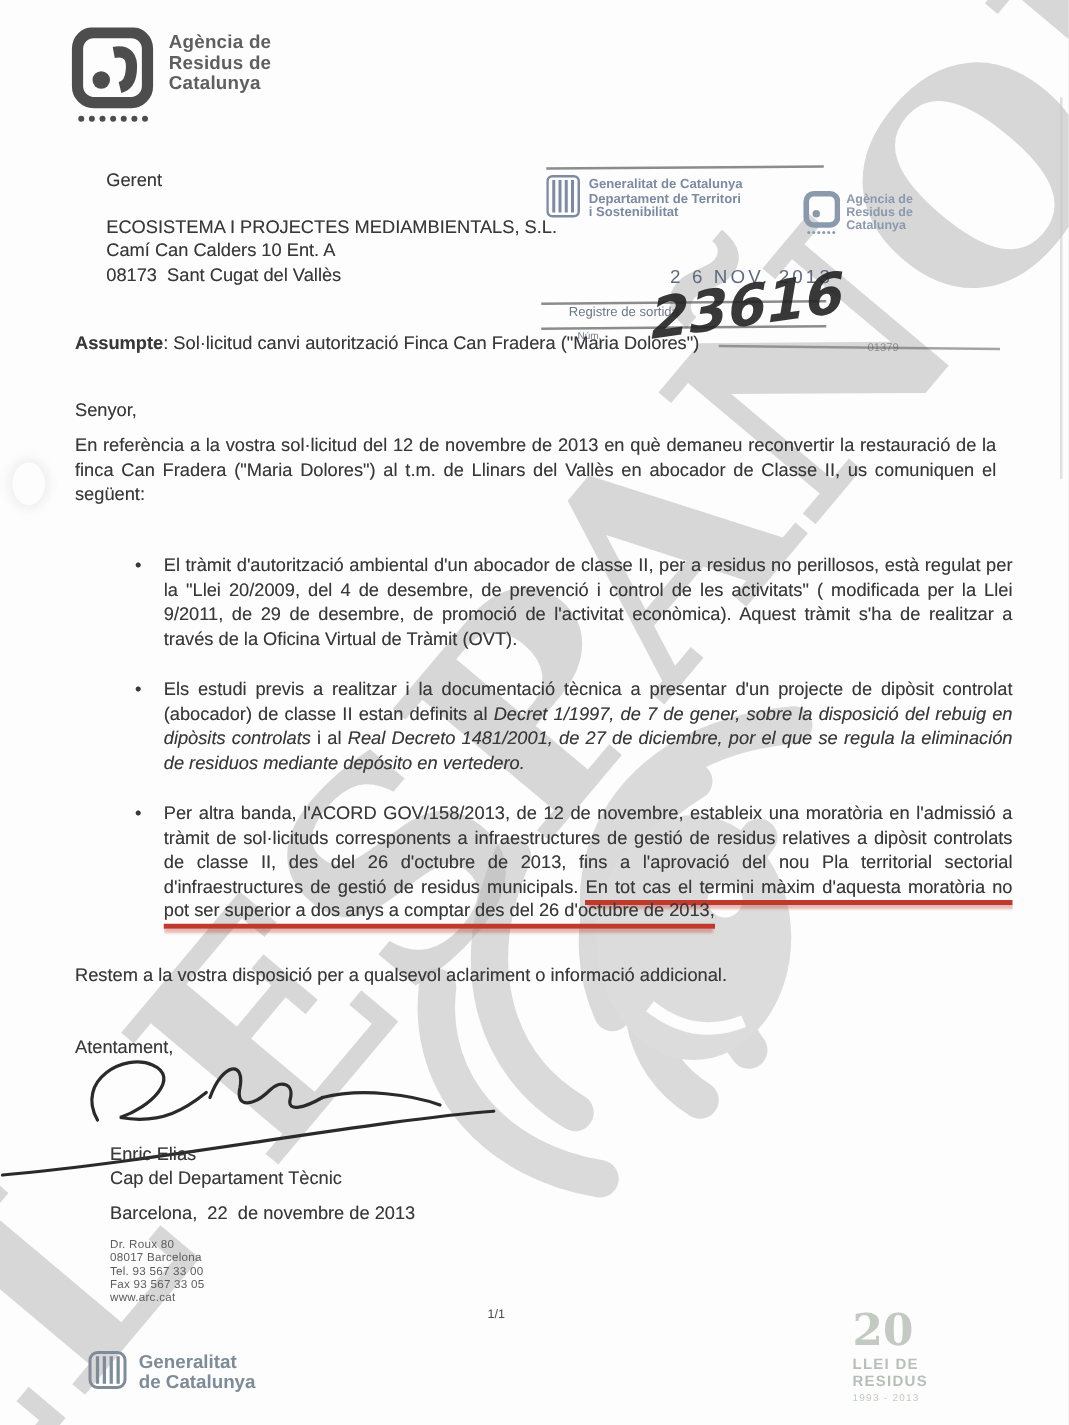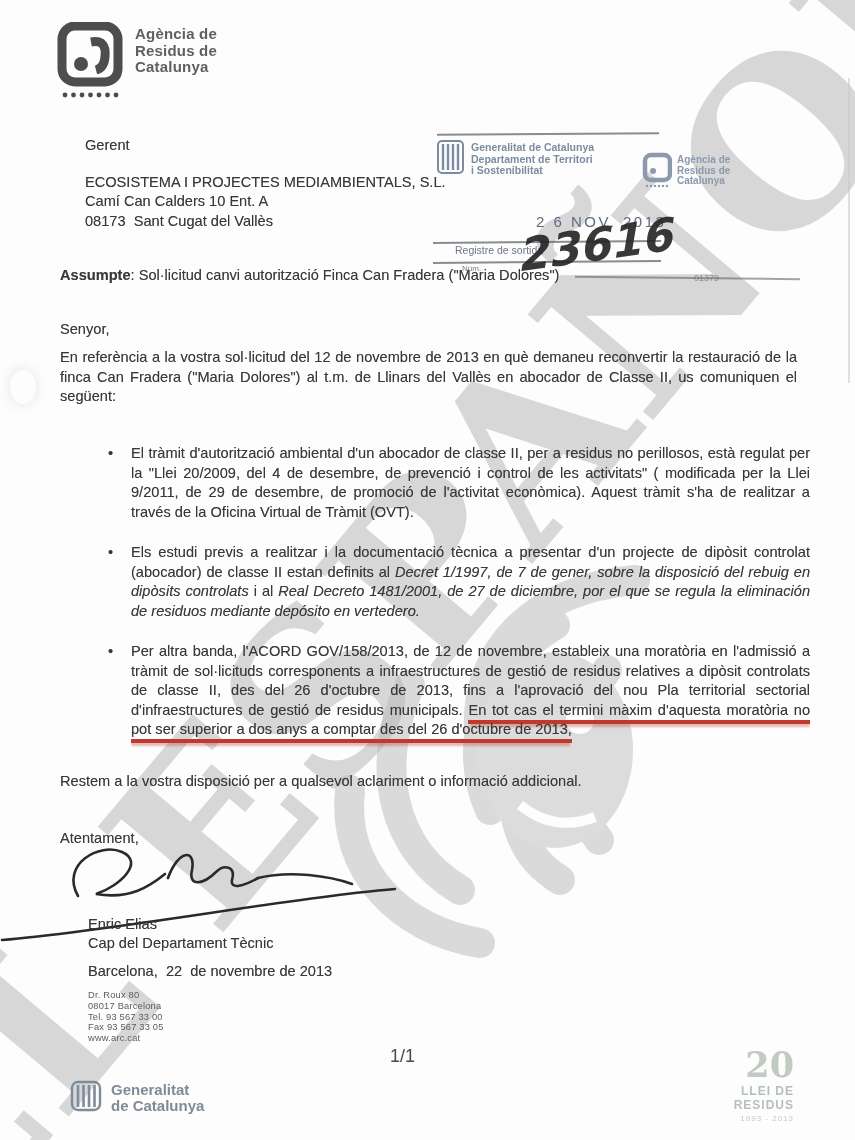--- a/index.html
+++ b/index.html
@@ -57,24 +57,24 @@
   .redline{border-bottom:4px solid #bf3a2c;padding-bottom:2px;box-shadow:0 5px 2px -2px rgba(191,58,44,.35);}
   .closing{left:60px;top:772px;width:737px;}
   .signoff{left:60px;top:829px;}
   .signature-svg{left:0px;top:834px;}
   .signer-name{left:88px;top:915px;}
   .signer-title{left:88px;top:934px;}
   .dateline{left:88px;top:962px;}
 
   
   .addr{left:88px;top:990px;font-size:9.3px;line-height:10.8px;color:#5c5c5c;letter-spacing:.2px;}
-  .page-number{left:390px;top:1046px;font-size:18px;color:#4a4a4a;}
+  .page-number{left:390px;top:1046px;font-size:10px;color:#4a4a4a;}
   .gencat-footer{left:70px;top:1080px;display:flex;gap:9px;filter:blur(.35px);}
   .gencat-footer-text{font-size:15px;line-height:16px;color:#7e8b98;font-weight:600;padding-top:2px;}
-  .anniv{left:682px;top:1048px;width:112px;text-align:right;color:#b7c0b8;}
+  .anniv{left:682px;top:1048px;width:112px;text-align:left;color:#b7c0b8;}
   .anniv-num{font-family:"DejaVu Serif",serif;font-size:35px;line-height:34px;font-weight:bold;color:#c2cac2;}
   .anniv-l1{font-size:12px;font-weight:bold;letter-spacing:1px;line-height:13.5px;margin-top:3px;}
   .anniv-years{font-size:8px;letter-spacing:1px;margin-top:2px;color:#c3cbc4;}
 
   
   .vline-artifact{left:848px;top:78px;width:1.5px;height:305px;background:#c9c9c9;opacity:.55;}
   .smudge{left:10px;top:370px;width:26px;height:34px;border-radius:50%;box-shadow:0 0 8px 4px rgba(150,150,150,.12);}
 </style>
 </head>
 <body>

